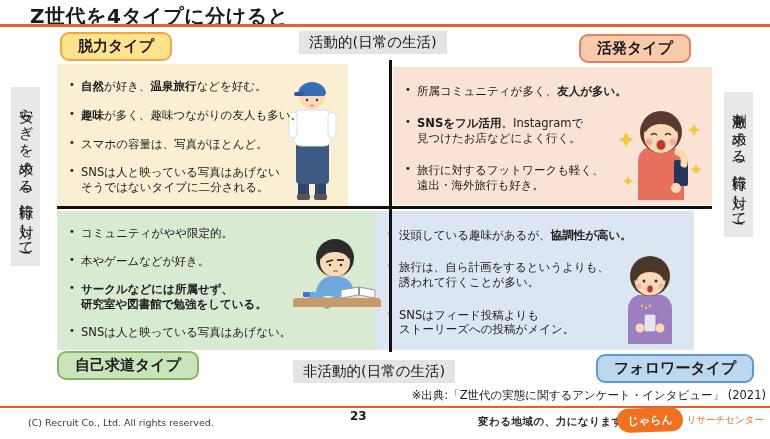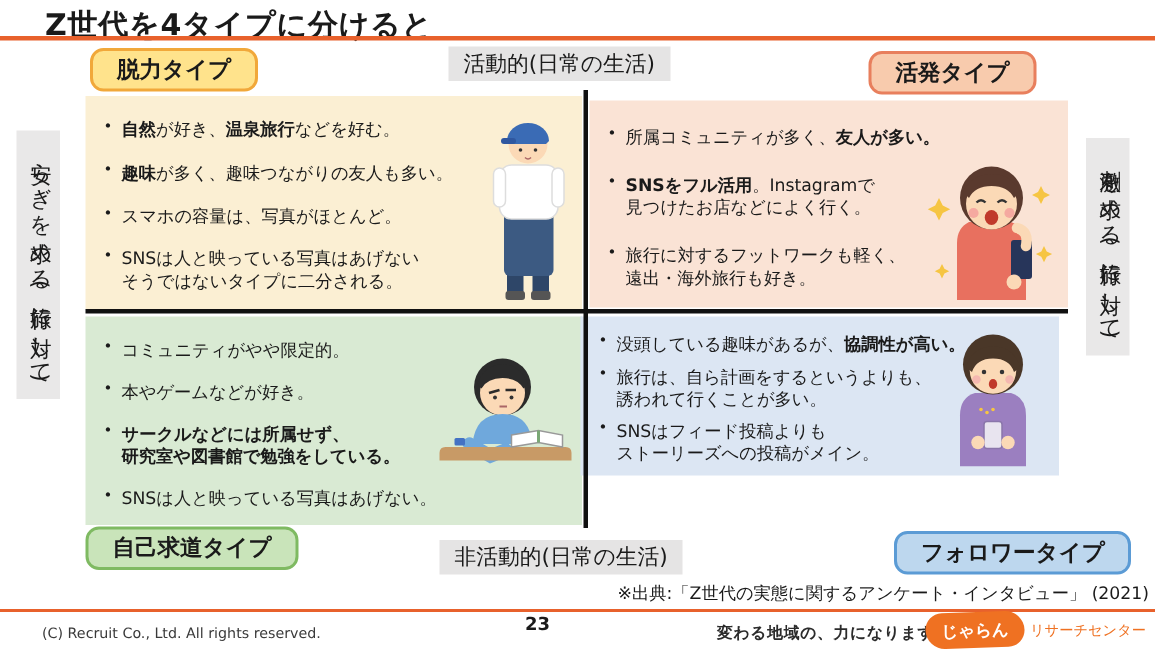--- a/index.html
+++ b/index.html
@@ -11,24 +11,24 @@
   .title-rule { position:absolute; left:0; top:24px; width:770px; height:3px; background:#e8612c; }
 
   .axis-h { position:absolute; background:#e5e4e4; padding:2px 10px; font-size:14.5px; white-space:nowrap; }
   .axis-top { left:299px; top:31px; }
   .axis-bottom { left:293px; top:360px; }
   .axis-v { position:absolute; background:#e9e8e8; writing-mode:vertical-rl; font-size:14.5px; padding:10px 3px; letter-spacing:1px; line-height:1.6; }
   .axis-left { left:11px; top:87px; }
   .axis-right { left:724px; top:92px; }
 
   .panel { position:absolute; padding:8px 6px 4px 10px; }
-  .panel-tl { left:57px; top:64px; width:331px; height:142px; background:#fbefd3; }
+  .panel-tl { left:57px; top:64px; width:291px; height:142px; background:#fbefd3; }
   .panel-tr { left:393px; top:67px; width:319px; height:138px; background:#fae3d5; }
   .panel-bl { left:57px; top:211px; width:331px; height:139px; background:#d9ead3; }
-  .panel-br { left:387px; top:211px; width:319px; height:106px; background:#dce6f3; }
+  .panel-br { left:375px; top:211px; width:319px; height:139px; background:#dce6f3; }
 
   .vline { position:absolute; left:389px; top:60px; width:3px; height:292px; background:#111; }
   .hline { position:absolute; left:57px; top:206px; width:655px; height:3px; background:#111; }
 
   ul.bullets { list-style:none; display:flex; flex-direction:column; justify-content:space-around; height:100%; position:relative; z-index:2; }
   ul.bullets li { font-size:11.5px; line-height:1.28; padding-left:14px; position:relative; white-space:pre-line; }
   ul.bullets li::before { content:"•"; position:absolute; left:2px; top:0; font-size:10px; }
   ul.bullets .b { font-weight:bold; }
   .panel-tl ul { width:265px; }
   .panel-tr ul { width:245px; }

